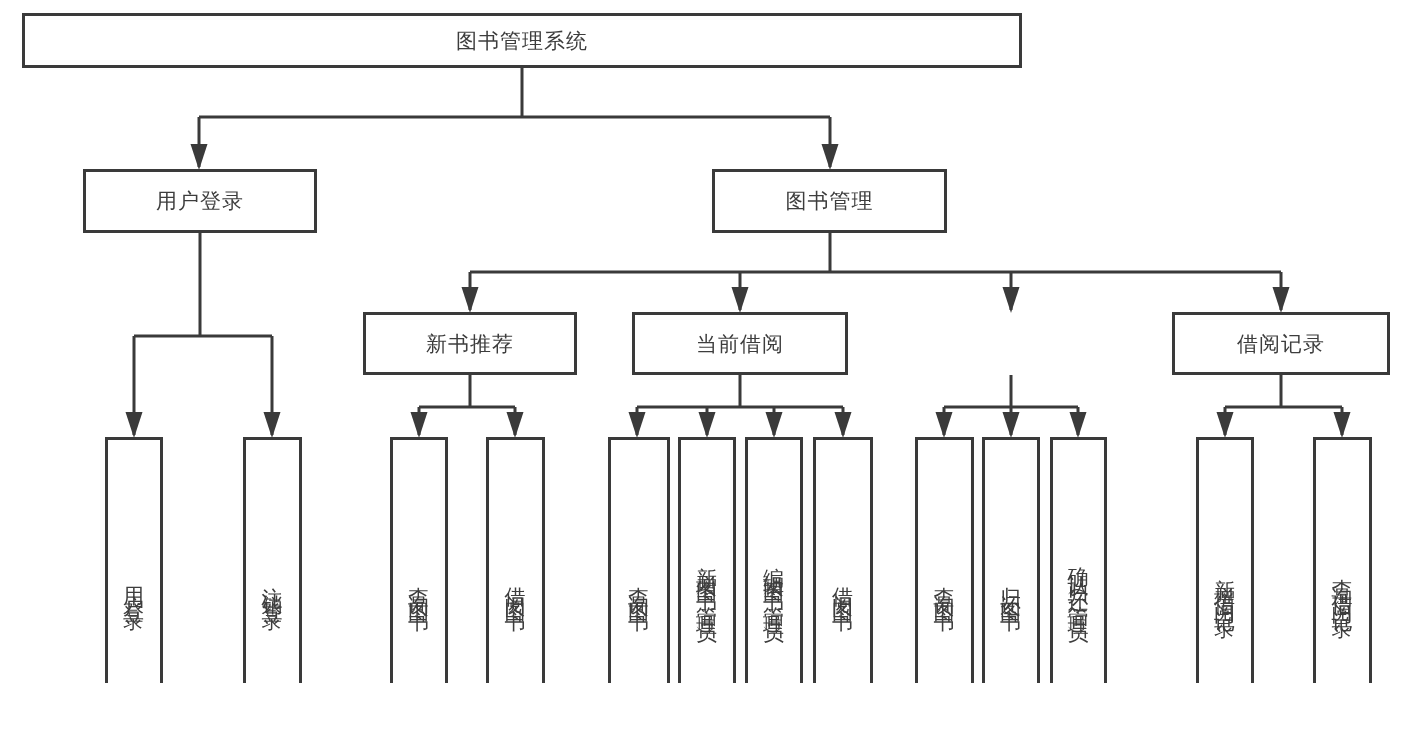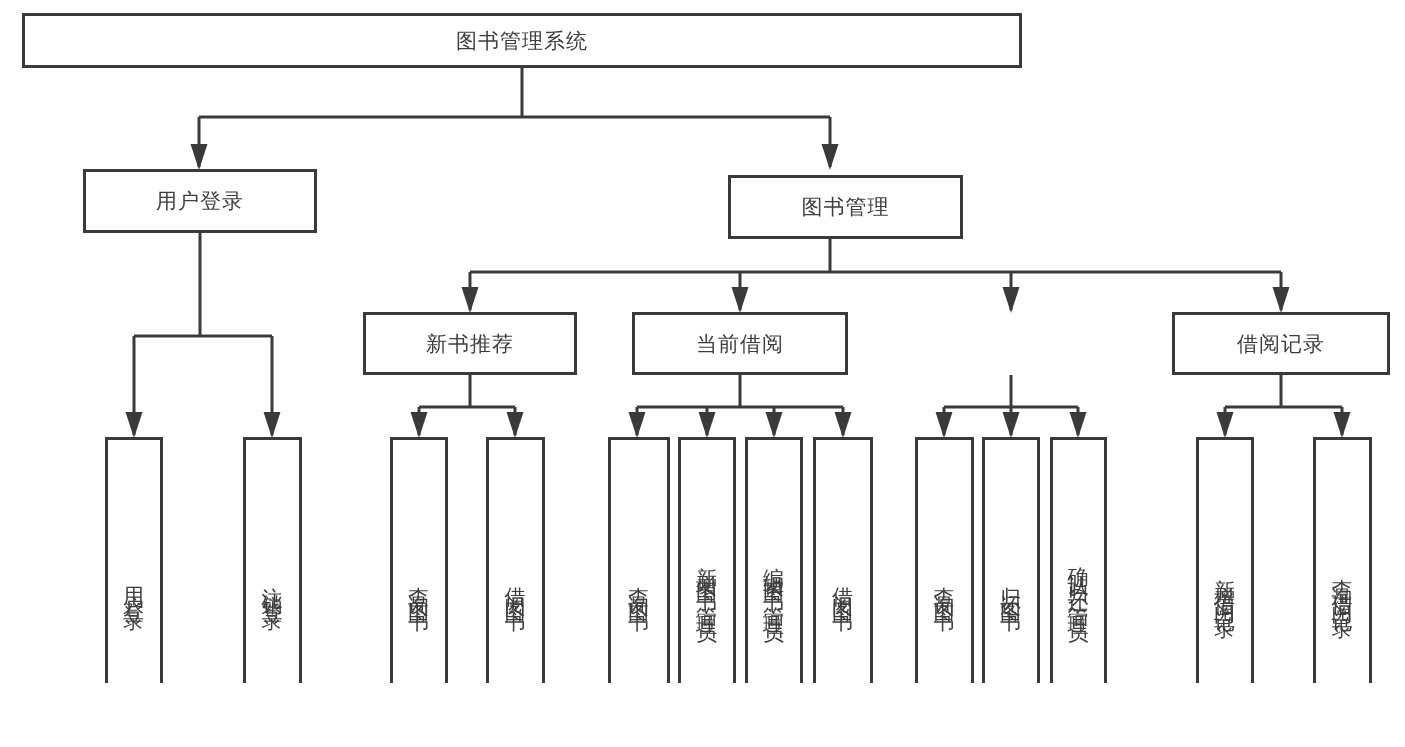--- a/index.html
+++ b/index.html
@@ -58,21 +58,21 @@
     </g>
   </svg>
 
   <div class="box" style="left:22px;top:13px;width:1000px;height:55px;">
     <span>图书管理系统</span>
   </div>
 
   <div class="box" style="left:83px;top:169px;width:234px;height:64px;">
     <span>用户登录</span>
   </div>
-  <div class="box" style="left:728px;top:169px;width:235px;height:64px;margin-top:6px;">
+  <div class="box" style="left:712px;top:169px;width:235px;height:64px;">
     <span>图书管理</span>
   </div>
 
   <div class="box" style="left:363px;top:312px;width:214px;height:63px;">
     <span>新书推荐</span>
   </div>
   <div class="box" style="left:632px;top:312px;width:216px;height:63px;">
     <span>当前借阅</span>
   </div>
   <div class="box" style="left:1172px;top:312px;width:218px;height:63px;">

